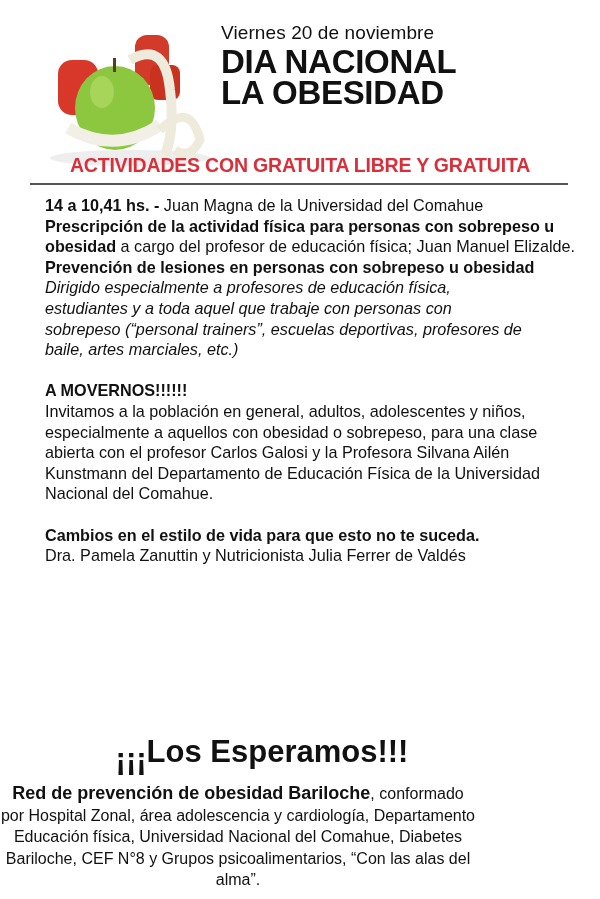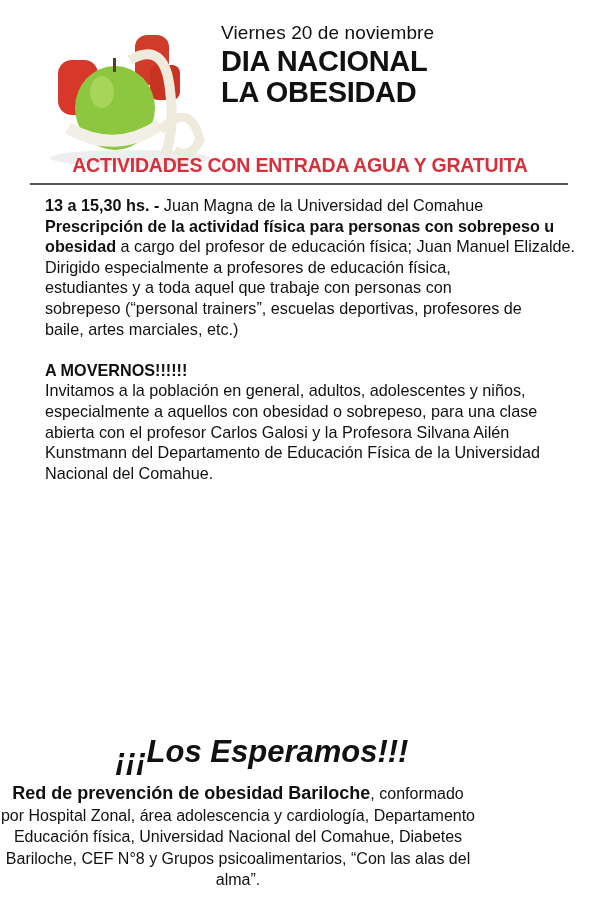--- a/index.html
+++ b/index.html
@@ -1,30 +1,30 @@
 <!DOCTYPE html>
 <html><head>
   <meta charset="utf-8">
   <style>
     html, body { margin:0; padding:0; background:#fff; }
     body { width:600px; height:899px; position:relative; overflow:hidden;
            font-family:"Liberation Sans", "DejaVu Sans", sans-serif; color:#111; }
     .hero-img { position:absolute; left:40px; top:30px; width:180px; height:140px; }
     .header-text { position:absolute; left:221px; top:22px; }
     .date { font-size:19px; color:#111; letter-spacing:0.1px; }
-    .title { font-size:29px; font-weight:bold; line-height:31px; letter-spacing:-0.3px; margin-top:2px; }
+    .title { font-size:33px; font-weight:bold; line-height:31px; letter-spacing:-0.3px; margin-top:2px; }
     .subtitle { position:absolute; left:0; width:600px; top:154px; text-align:center;
                 color:#d8303a; font-weight:bold; font-size:19.5px; letter-spacing:-0.2px; }
     .rule { position:absolute; left:30px; width:538px; top:183px; height:2px; background:#555; }
     .content { position:absolute; left:45px; top:195px; width:545px; font-size:16.2px; line-height:20.6px; }
     .block { margin-bottom:20.6px; }
     .b { font-weight:bold; }
-    .i { }
+    .i { font-style:italic; }
     .closing { position:absolute; top:734px; left:0; width:524px; text-align:center;
-               font-size:31px; font-weight:bold; font-style:italic; }
+               font-size:31px; font-weight:bold; }
     .closing .inv { font-size:31px; position:relative; top:8px; }
     .credits { position:absolute; top:783px; left:0; width:476px; text-align:center;
                font-size:16px; line-height:21.5px; }
     .credits .lead { font-weight:bold; font-size:18px; }
   </style>
 </head>
 <body>
 
 <div class="hero-img">
   <svg width="180" height="140" viewBox="0 0 180 140">
@@ -42,36 +42,39 @@
 </div>
 
 <div class="header-text">
   <div class="date">Viernes 20 de noviembre</div>
   <div class="title">
     <div>DIA NACIONAL</div>
     <div>LA OBESIDAD</div>
   </div>
 </div>
 
-<div class="subtitle">ACTIVIDADES CON ENTRADA AGUA Y GRATUITA</div>
+<div class="subtitle">ACTIVIDADES CON GRATUITA LIBRE Y GRATUITA</div>
 <div class="rule"></div>
 
 <div class="content">
   <div class="block">
-    <div><span class="b">13 a 15,30 hs. -</span><span> Juan Magna de la Universidad del Comahue</span></div>
+    <div><span class="b">14 a 10,41 hs. -</span><span> Juan Magna de la Universidad del Comahue</span></div>
     <div><span class="b">Prescripción de la actividad física para personas con sobrepeso u obesidad</span><span> a cargo del profesor de educación física; Juan Manuel Elizalde.</span></div>
+    <div class="b">Prevención de lesiones en personas con sobrepeso u obesidad</div>
     <div class="i" style="padding-right:60px;">Dirigido especialmente a profesores de educación física, estudiantes y a toda aquel que trabaje con personas con sobrepeso (“personal trainers”, escuelas deportivas, profesores de baile, artes marciales, etc.)</div>
   </div>
 
   <div class="block">
     <div class="b">A MOVERNOS!!!!!!</div>
     <div>Invitamos a la población en general, adultos, adolescentes y niños, especialmente a aquellos con obesidad o sobrepeso, para una clase abierta con el profesor Carlos Galosi y la Profesora Silvana Ailén Kunstmann del Departamento de Educación Física de la Universidad Nacional del Comahue.</div>
   </div>
 
   <div class="block">
+    <div class="b">Cambios en el estilo de vida para que esto no te suceda.</div>
+    <div>Dra. Pamela Zanuttin y Nutricionista Julia Ferrer de Valdés</div>
   </div>
 </div>
 
 <div class="closing">
   <span class="inv">¡¡¡</span><span>Los Esperamos!!!</span>
 </div>
 
 <div class="credits">
   <span class="lead">Red de prevención de obesidad Bariloche</span><span>, conformado por Hospital Zonal, área adolescencia y cardiología, Departamento Educación física, Universidad Nacional del Comahue, Diabetes Bariloche, CEF N°8 y Grupos psicoalimentarios, “Con las alas del alma”.</span>
 </div>

